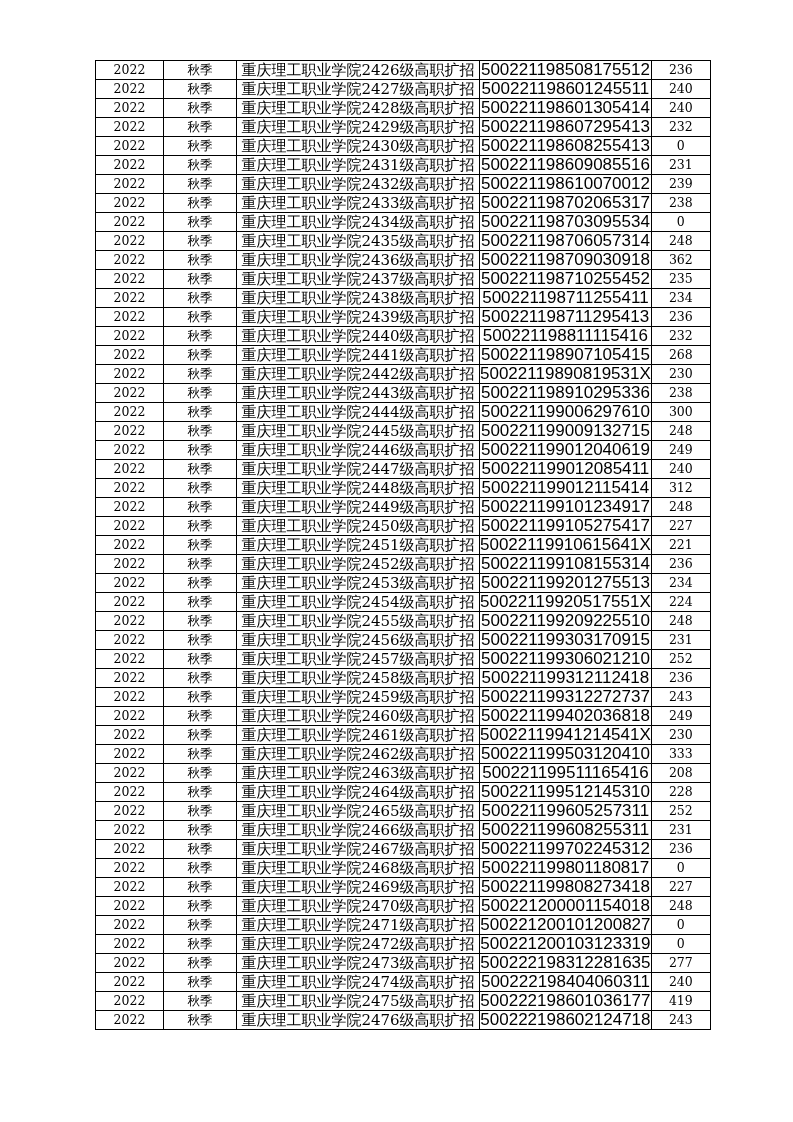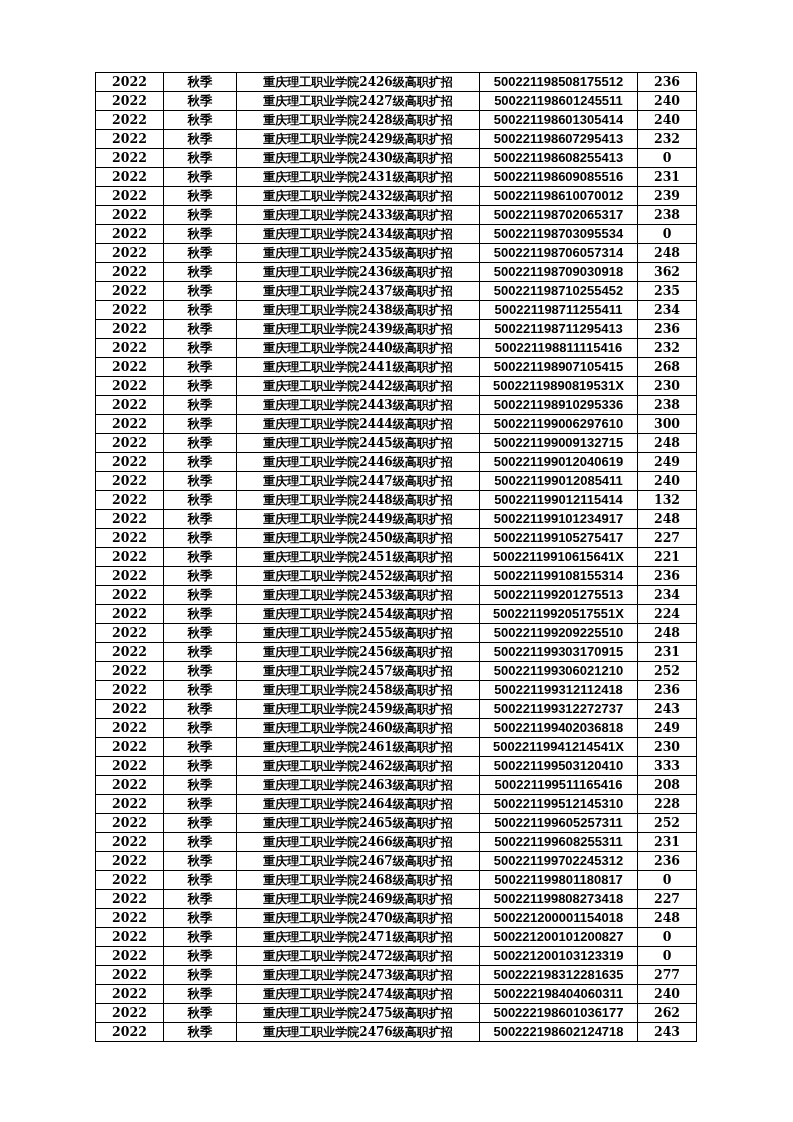--- a/index.html
+++ b/index.html
@@ -1,43 +1,42 @@
 <!DOCTYPE html>
 <html><head>
   <meta charset="utf-8">
   <style>
     html, body { margin: 0; padding: 0; background: #ffffff; }
     body { width: 793px; height: 1122px; position: relative; overflow: hidden; }
     #sheet {
       position: absolute;
       left: 95px;
-      top: 72px;
+      top: 60px;
       border-collapse: collapse;
       table-layout: fixed;
       border: 1.5px solid #000;
-      font-weight: bold;
     }
     #sheet td {
       border: 1px solid #000;
       height: 18px;
       padding: 0;
       line-height: 18px;
       text-align: center;
       white-space: nowrap;
       overflow: hidden;
       color: #000;
     }
     .c-year, .c-season, .c-class, .c-score {
       font-family: "DejaVu Serif", "Liberation Serif", serif;
       font-size: 12.5px;
     }
-    .c-class { font-size: 12px; }
+    .c-class { font-size: 15px; }
     .c-id {
       font-family: "Liberation Sans", "DejaVu Sans", sans-serif;
-      font-size: 13px;
+      font-size: 17px;
     }
     col.w-year { width: 68px; }
     col.w-season { width: 73px; }
     col.w-class { width: 243px; }
     col.w-id { width: 158px; }
     col.w-score { width: 59px; }
   </style>
 </head>
 <body>
 
@@ -224,21 +223,21 @@
     <td class="c-class">重庆理工职业学院2447级高职扩招</td>
     <td class="c-id">500221199012085411</td>
     <td class="c-score">240</td>
   </tr>
 
   <tr>
     <td class="c-year">2022</td>
     <td class="c-season">秋季</td>
     <td class="c-class">重庆理工职业学院2448级高职扩招</td>
     <td class="c-id">500221199012115414</td>
-    <td class="c-score">132</td>
+    <td class="c-score">312</td>
   </tr>
 
   <tr>
     <td class="c-year">2022</td>
     <td class="c-season">秋季</td>
     <td class="c-class">重庆理工职业学院2449级高职扩招</td>
     <td class="c-id">500221199101234917</td>
     <td class="c-score">248</td>
   </tr>
 
@@ -440,21 +439,21 @@
     <td class="c-class">重庆理工职业学院2474级高职扩招</td>
     <td class="c-id">500222198404060311</td>
     <td class="c-score">240</td>
   </tr>
 
   <tr>
     <td class="c-year">2022</td>
     <td class="c-season">秋季</td>
     <td class="c-class">重庆理工职业学院2475级高职扩招</td>
     <td class="c-id">500222198601036177</td>
-    <td class="c-score">262</td>
+    <td class="c-score">419</td>
   </tr>
 
   <tr>
     <td class="c-year">2022</td>
     <td class="c-season">秋季</td>
     <td class="c-class">重庆理工职业学院2476级高职扩招</td>
     <td class="c-id">500222198602124718</td>
     <td class="c-score">243</td>
   </tr>
 </tbody>

